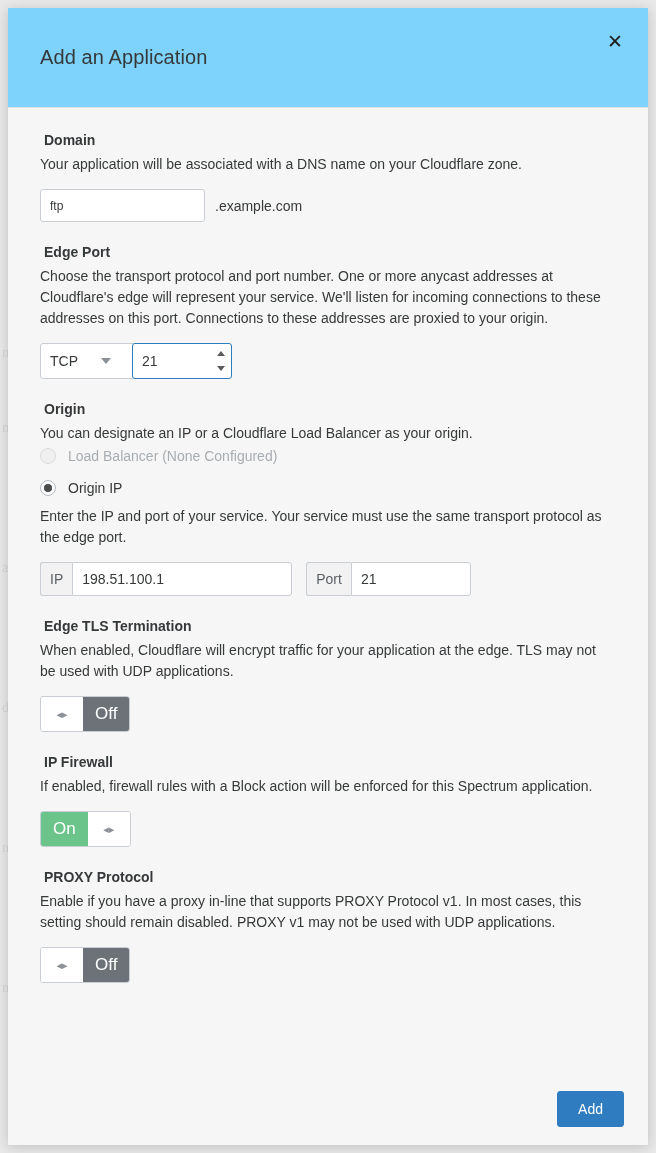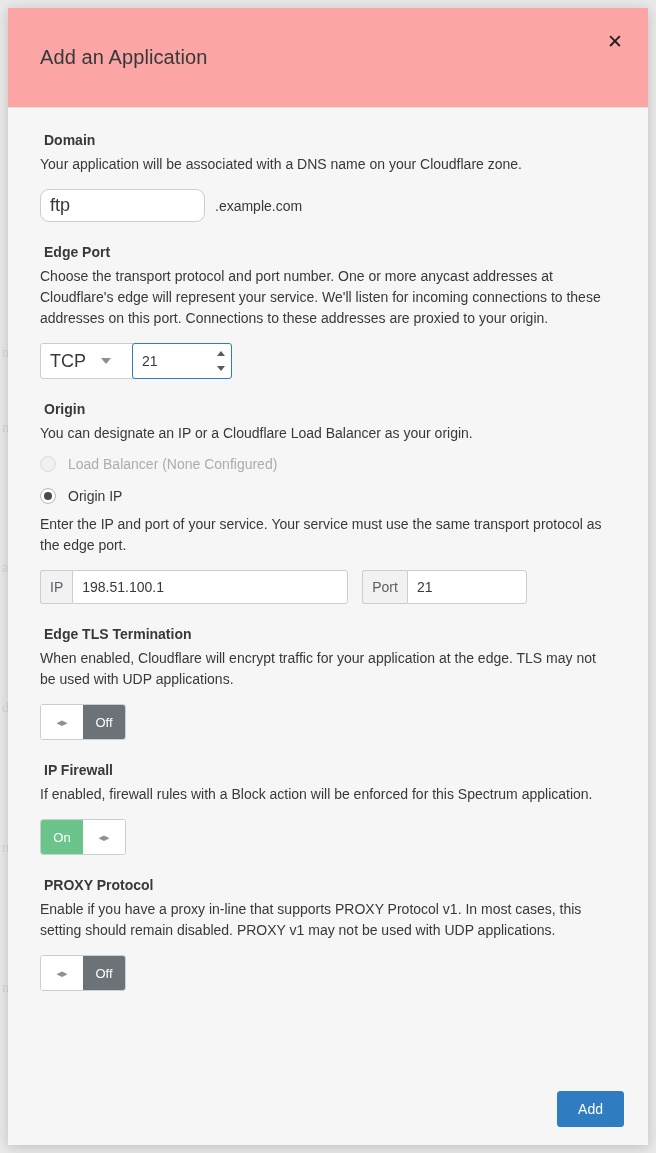--- a/index.html
+++ b/index.html
@@ -30,21 +30,21 @@
     position: absolute;
     left: 8px;
     top: 8px;
     width: 640px;
     height: 1137px;
     background: #f6f6f6;
     box-shadow: 0 2px 12px rgba(0,0,0,0.18);
     overflow: hidden;
   }
   .modal-header {
-    background: #fca5a5;
+    background: #7dd3fc;
     border-bottom: 1px solid #e0e0e0;
     height: 100px;
     position: relative;
   }
   .modal-title {
     position: absolute;
     left: 32px;
     top: 38px;
     font-size: 20px;
     color: #36393a;
@@ -83,23 +83,23 @@
     font-size: 14px;
     color: #36393a;
     line-height: 21px;
     margin: 0 0 14px 0;
     max-width: 570px;
   }
   .row { display: flex; align-items: center; }
   .text-input {
     height: 33px;
     border: 1px solid #c8ced3;
-    border-radius: 9px;
-    background: #fff;
-    font-size: 18px;
+    border-radius: 3px;
+    background: #fff;
+    font-size: 12px;
     color: #36393a;
     padding: 0 9px;
     font-family: "Liberation Sans", sans-serif;
     outline: none;
   }
   .domain-input { width: 165px; }
   .domain-suffix {
     font-size: 14px;
     color: #36393a;
     margin-left: 10px;
@@ -112,21 +112,21 @@
     width: 80px;
     height: 36px;
     margin-right: 12px;
   }
   .select-box {
     width: 96px;
     height: 36px;
     border: 1px solid #c8ced3;
     border-radius: 3px;
     background: #fff;
-    font-size: 18px;
+    font-size: 14px;
     color: #36393a;
     padding: 0 9px;
     line-height: 34px;
     cursor: pointer;
   }
   .caret {
     position: absolute;
     right: 9px;
     top: 15px;
     width: 0; height: 0;
@@ -217,41 +217,41 @@
     height: 34px;
     border: 1px solid #c8ced3;
     border-radius: 0 3px 3px 0;
     background: #fff;
     font-size: 14px;
     color: #36393a;
     padding: 0 9px;
     outline: none;
     font-family: "Liberation Sans", sans-serif;
   }
-  .ip-input { width: 276px; }
+  .ip-input { width: 220px; }
   .port-input { width: 120px; }
   .ip-group { margin-right: 14px; }
 
   
   .toggle {
     display: inline-flex;
     height: 36px;
     border: 1px solid #c8ced3;
     border-radius: 3px;
     overflow: hidden;
     cursor: pointer;
     background: #fff;
   }
   .toggle-half {
     min-width: 42px;
     height: 34px;
     display: flex;
     align-items: center;
     justify-content: center;
-    font-size: 13px;
+    font-size: 17px;
     padding: 0 12px;
   }
   .toggle-knob {
     background: #fff;
     color: #8a9096;
     font-size: 11px;
   }
   .toggle-off-label {
     background: #6d7278;
     color: #fff;
@@ -322,21 +322,21 @@
             <span class="spinner">
               <span class="spin-up"></span>
               <span class="spin-down"></span>
             </span>
           </div>
         </div>
       </div>
 
       <div class="block">
         <div class="section-label">Origin</div>
-        <div class="section-desc" style="margin-bottom:12px;">You can designate an IP or a Cloudflare Load Balancer as your origin.</div>
+        <div class="section-desc" style="margin-bottom:4px;">You can designate an IP or a Cloudflare Load Balancer as your origin.</div>
 
         <div class="radio-row" style="margin-bottom:16px;">
           <span class="radio disabled"></span>
           <span class="radio-label disabled">Load Balancer (None Configured)</span>
         </div>
         <div class="radio-row">
           <span class="radio checked"></span>
           <span class="radio-label">Origin IP</span>
         </div>
 

